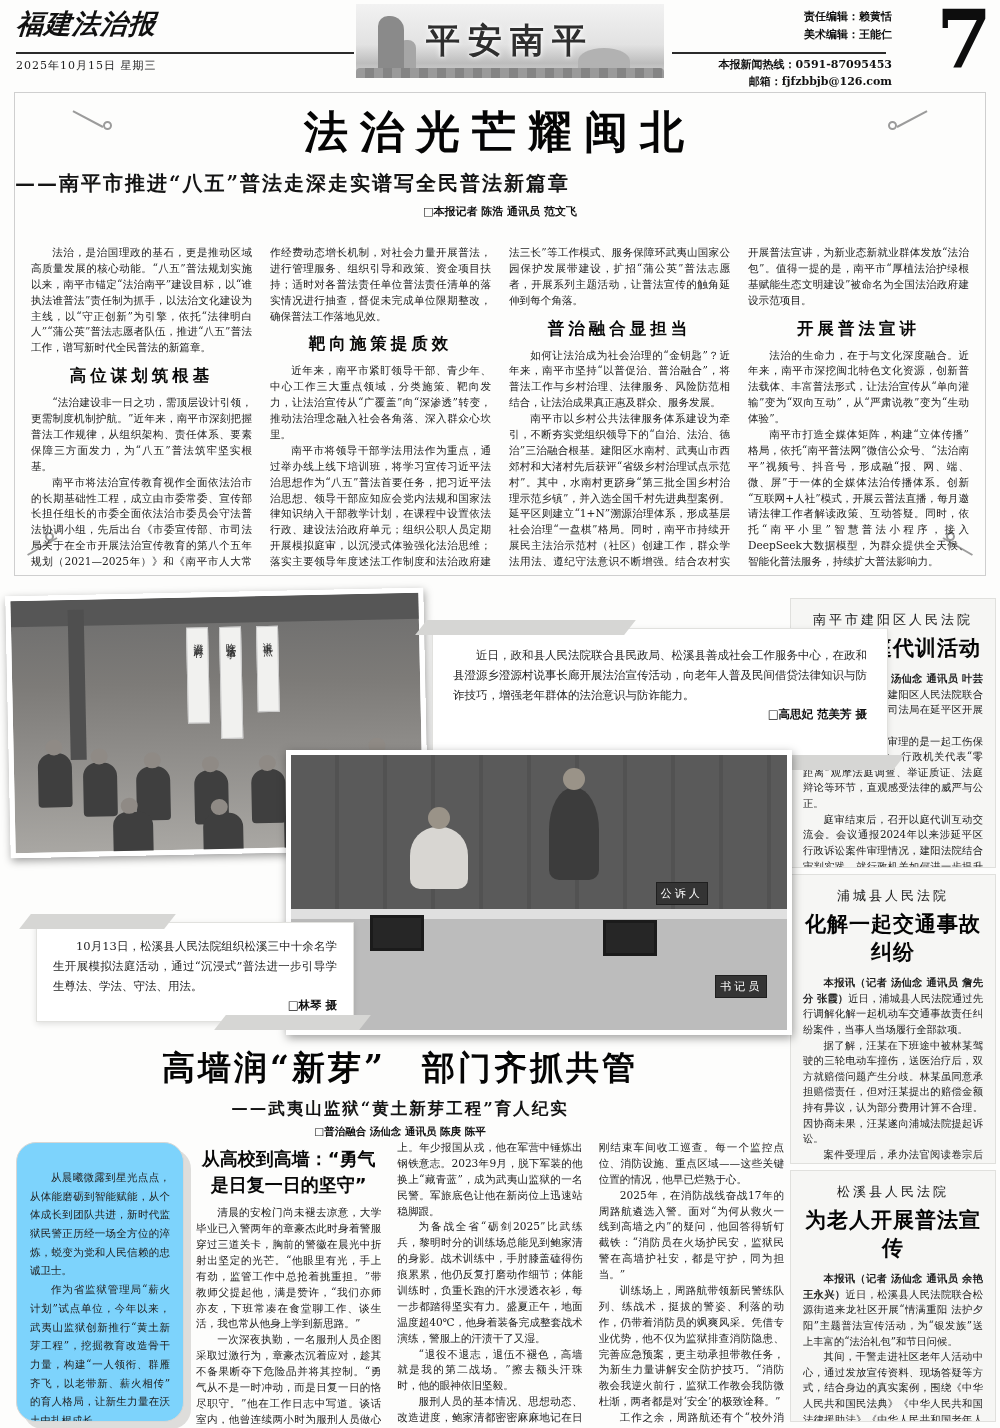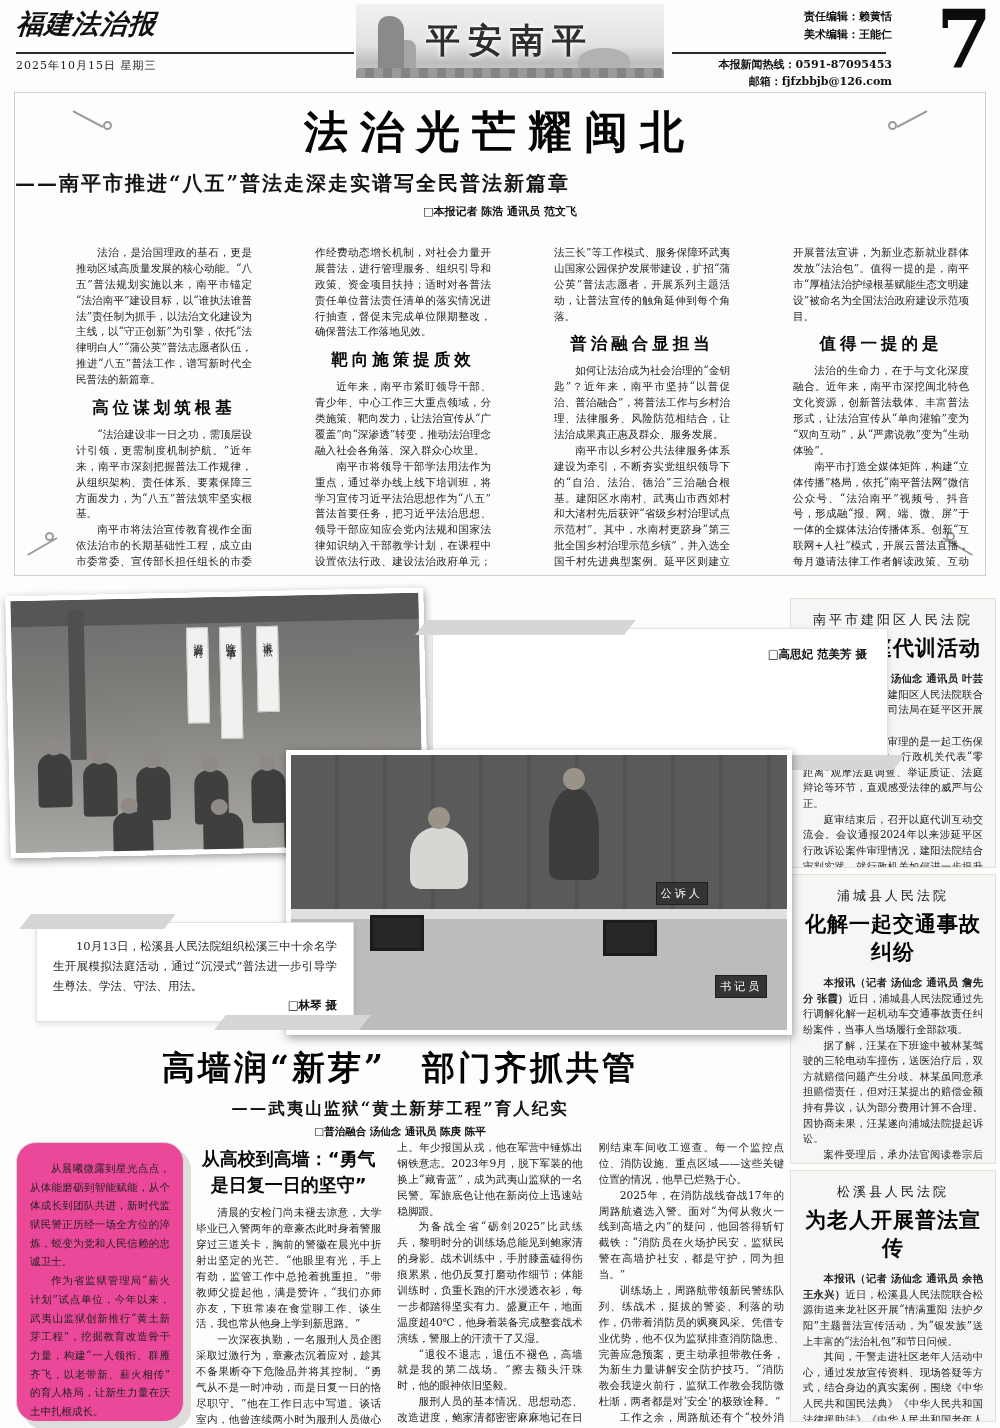--- a/index.html
+++ b/index.html
@@ -40,21 +40,21 @@
   .pin.tl { left:88px; top:28px; } .pin.tl::after { left:-36px; transform:rotate(28deg); transform-origin:right center; }
   .pin.tr { right:88px; top:28px; } .pin.tr::after { right:-36px; transform:rotate(-28deg); transform-origin:left center; }
   .pin.bl { left:30px; bottom:34px; } .pin.bl::after { left:-24px; transform:rotate(-30deg); transform-origin:right center; }
   .pin.br { right:30px; bottom:34px; } .pin.br::after { right:-24px; transform:rotate(30deg); transform-origin:left center; }
   .lead-headline { margin-top:10px; text-align:center; font-family:"DejaVu Sans", sans-serif;
     font-weight:900; font-size:44px; letter-spacing:12px; color:#050505; }
   .lead-subtitle { margin-top:8px; text-align:left; font-size:20px; font-weight:bold;
     letter-spacing:2px; color:#141414; }
   .lead-byline { margin-top:7px; text-align:center; font-size:11px; font-weight:bold; color:#111; }
   .lead-cols { position:absolute; left:16px; right:16px; top:152px; bottom:8px; display:flex; gap:18px; overflow:hidden; }
-  .lead-cols .col { flex:1 1 0; overflow:hidden;margin-left:45px; }
+  .lead-cols .col { flex:1 1 0; overflow:hidden; }
   .col p, .fcol p { font-size:10.6px; line-height:1.5; text-align:justify; color:#222; }
   .blk-p { text-indent:2em; }
   .blk-cont { text-indent:0; }
   h3.blk-h { font-family:"DejaVu Sans", sans-serif; font-weight:bold; font-size:16.5px;
     text-align:center; letter-spacing:4px; margin:9px 0 8px; color:#080808; }
 
   
   figure.photo { position:absolute; border:5px solid #fff; box-shadow:1px 3px 9px rgba(0,0,0,.38); overflow:hidden; }
   #photo1 { left:8px; top:592px; width:418px; height:262px; transform:rotate(-1.2deg);
     background:linear-gradient(#6d6d6d 0%, #7d7b78 34%, #8e8c89 60%, #a9a7a3 100%); z-index:1; }
@@ -99,22 +99,22 @@
   .side-body .blk-p { text-indent:2em; }
   .lead-tag { font-weight:bold; font-family:"DejaVu Sans", sans-serif; }
 
   
   .feat-head { position:absolute; left:120px; top:1046px; width:560px; text-align:center; }
   .feat-headline { font-family:"DejaVu Serif", serif; font-weight:900; font-size:33px;
     letter-spacing:3px; color:#050505; }
   .feat-subtitle { margin-top:7px; font-size:16.5px; font-weight:bold; letter-spacing:2px; color:#141414; }
   .feat-byline { margin-top:5px; font-size:10.5px; font-weight:bold; color:#111; }
   .intro-box { position:absolute; left:16px; top:1142px; width:168px; height:280px;
-    background:#ec4899; border:1px solid #d7d7d5; border-radius:20px; box-shadow:7px 7px 0 #dedddb;
-    padding:16px 13px; overflow:hidden; }
+    background:#7dd3fc; border:1px solid #d7d7d5; border-radius:20px; box-shadow:7px 7px 0 #dedddb;
+    padding:25px 13px; overflow:hidden; }
   .intro-box p { font-size:10.5px; line-height:1.78; text-align:justify; text-indent:2em; color:#222; }
   .feat-cols { position:absolute; left:196px; top:1140px; width:588px; height:284px; display:flex; gap:16px; overflow:hidden; }
   .fcol { flex:1 1 0; overflow:hidden; }
   .fcol h3.blk-h { font-size:18px; letter-spacing:0; line-height:1.45; margin:6px 0 7px; }
 
   figure { margin:0; }
 </style>
 </head>
 <body>
 
@@ -164,21 +164,21 @@
           <p class="blk-p">南平市将领导干部学法用法作为重点，通过举办线上线下培训班，将学习宣传习近平法治思想作为“八五”普法首要任务，把习近平法治思想、领导干部应知应会党内法规和国家法律知识纳入干部教学计划，在课程中设置依法行政、建设法治政府单元；组织公职人员定期开展模拟庭审，以沉浸式体验强化法治思维；落实主要领导年度述法工作制度和法治政府建设年度报告制度，并推动市、县、乡三级588个党政机关法律顾问100%配备，为依法决策、依法行政提供专业支撑。</p>
         </div>
       <div class="col">
           <p class="blk-cont">法三长”等工作模式、服务保障环武夷山国家公园保护发展带建设，扩招“蒲公英”普法志愿者，开展系列主题活动，让普法宣传的触角延伸到每个角落。</p>
           <h3 class="blk-h">普治融合显担当</h3>
           <p class="blk-p">如何让法治成为社会治理的“金钥匙”？近年来，南平市坚持“以普促治、普治融合”，将普法工作与乡村治理、法律服务、风险防范相结合，让法治成果真正惠及群众、服务发展。</p>
           <p class="blk-p">南平市以乡村公共法律服务体系建设为牵引，不断夯实党组织领导下的“自治、法治、德治”三治融合根基。建阳区水南村、武夷山市西郊村和大渚村先后获评“省级乡村治理试点示范村”。其中，水南村更跻身“第三批全国乡村治理示范乡镇”，并入选全国千村先进典型案例。延平区则建立“1+N”溯源治理体系，形成基层社会治理“一盘棋”格局。同时，南平市持续开展民主法治示范村（社区）创建工作，群众学法用法、遵纪守法意识不断增强。结合农村实际，大力培训“法律明白人”，让他们成为政策宣讲、纠纷调解与法律服务的“基层前哨”。</p>
         </div>
       <div class="col">
           <p class="blk-cont">开展普法宣讲，为新业态新就业群体发放“法治包”。值得一提的是，南平市“厚植法治护绿根基赋能生态文明建设”被命名为全国法治政府建设示范项目。</p>
-          <h3 class="blk-h">值得一提的是</h3>
+          <h3 class="blk-h">开展普法宣讲</h3>
           <p class="blk-p">法治的生命力，在于与文化深度融合。近年来，南平市深挖闽北特色文化资源，创新普法载体、丰富普法形式，让法治宣传从“单向灌输”变为“双向互动”，从“严肃说教”变为“生动体验”。</p>
           <p class="blk-p">南平市打造全媒体矩阵，构建“立体传播”格局，依托“南平普法网”微信公众号、“法治南平”视频号、抖音号，形成融“报、网、端、微、屏”于一体的全媒体法治传播体系。创新“互联网+人社”模式，开展云普法直播，每月邀请法律工作者解读政策、互动答疑。同时，依托“南平小里”智慧普法小程序，接入DeepSeek大数据模型，为群众提供全天候、智能化普法服务，持续扩大普法影响力。</p>
         </div>
     </div>
   </section>
 
   <figure class="photo" id="photo1">
     <div class="beam"></div>
     <div class="pillar"></div>
     <div class="vsign s1">澄源村</div>
@@ -190,20 +190,21 @@
     <div class="person" style="left:44%; bottom:10%;"></div>
     <div class="person" style="left:58%; bottom:10%;"></div>
     <div class="person" style="left:72%; bottom:12%;"></div>
     <div class="person" style="left:85%; bottom:16%;"></div>
     <div class="person" style="left:24%; bottom:-6%; width:40px;"></div>
     <div class="person" style="left:46%; bottom:-7%; width:40px;"></div>
     <div class="person" style="left:66%; bottom:-6%; width:40px;"></div>
   </figure>
 
   <div class="cap" id="caption1">
+    <p>近日，政和县人民法院联合县民政局、松溪县善成社会工作服务中心，在政和县澄源乡澄源村说事长廊开展法治宣传活动，向老年人普及民间借贷法律知识与防诈技巧，增强老年群体的法治意识与防诈能力。</p>
     <div class="credit">□高思妃 范美芳 摄</div>
   </div>
 
   <figure class="photo" id="photo2">
     <div class="wall"></div>
     <div class="figure-blob" style="left:24%; top:26%; width:58px; height:62px; background:#d8d6d2;"></div>
     <div class="figure-blob" style="left:52%; top:12%; width:50px; height:92px; background:#3c3c3c;"></div>
     <div class="bench"></div>
     <div class="monitor" style="left:16%; top:58%;"></div>
     <div class="monitor" style="left:63%; top:60%;"></div>

